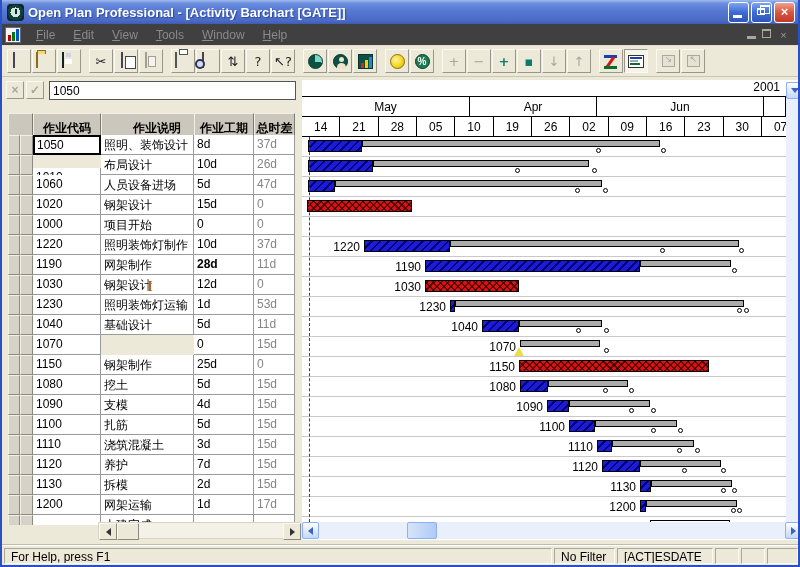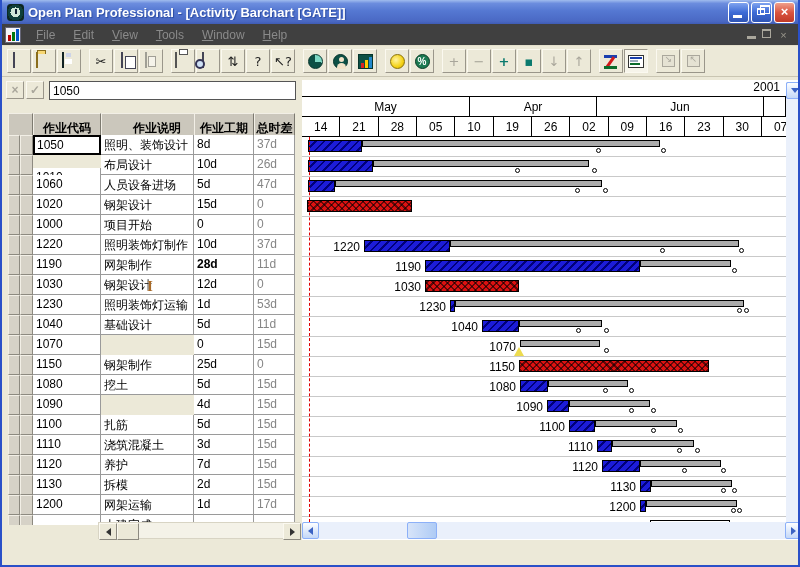--- a/index.html
+++ b/index.html
@@ -409,20 +409,21 @@
           <span class="selcell" style="left: 14px; width: 13px;"></span>
           <span class="cell " style="left: 27px; width: 68px;">1080</span>
           <span class="cell " style="left: 95px; width: 93px;">挖土</span>
           <span class="cell " style="left: 188px; width: 60px;">5d</span>
           <span class="cell float" style="left: 248px; width: 41px;">15d</span>
         </div>
         <div class="trow" style="top: 260px;">
           <span class="selcell" style="left: 2px; width: 12px;"></span>
           <span class="selcell" style="left: 14px; width: 13px;"></span>
           <span class="cell " style="left: 27px; width: 68px;">1090</span>
+          <span class="cell " style="left: 95px; width: 93px;">支模</span>
           <span class="cell " style="left: 188px; width: 60px;">4d</span>
           <span class="cell float" style="left: 248px; width: 41px;">15d</span>
         </div>
         <div class="trow" style="top: 280px;">
           <span class="selcell" style="left: 2px; width: 12px;"></span>
           <span class="selcell" style="left: 14px; width: 13px;"></span>
           <span class="cell " style="left: 27px; width: 68px;">1100</span>
           <span class="cell " style="left: 95px; width: 93px;">扎筋</span>
           <span class="cell " style="left: 188px; width: 60px;">5d</span>
           <span class="cell float" style="left: 248px; width: 41px;">15d</span>
@@ -636,14 +637,22 @@
     <div class="v-scroll">
       <span class="xpbtn up">
           <span class="xtri u"></span>
         </span>
       <span class="xpbtn down">
           <span class="xtri d"></span>
         </span>
     </div>
   </div>
 
+  <div class="statusbar">
+    <span class="scell" style="left:2px; width:548px;">For Help, press F1</span>
+    <span class="scell" style="left:552px; width:61px;">No Filter</span>
+    <span class="scell" style="left:615px; width:96px;">[ACT]ESDATE</span>
+    <span class="scell" style="left:713px; width:24px;"></span>
+    <span class="scell" style="left:739px; width:24px;"></span>
+    <span class="scell" style="left:765px; width:31px;"></span>
+  </div>
   <div class="bottom-edge"></div>
 </div>
 
 </body></html>

